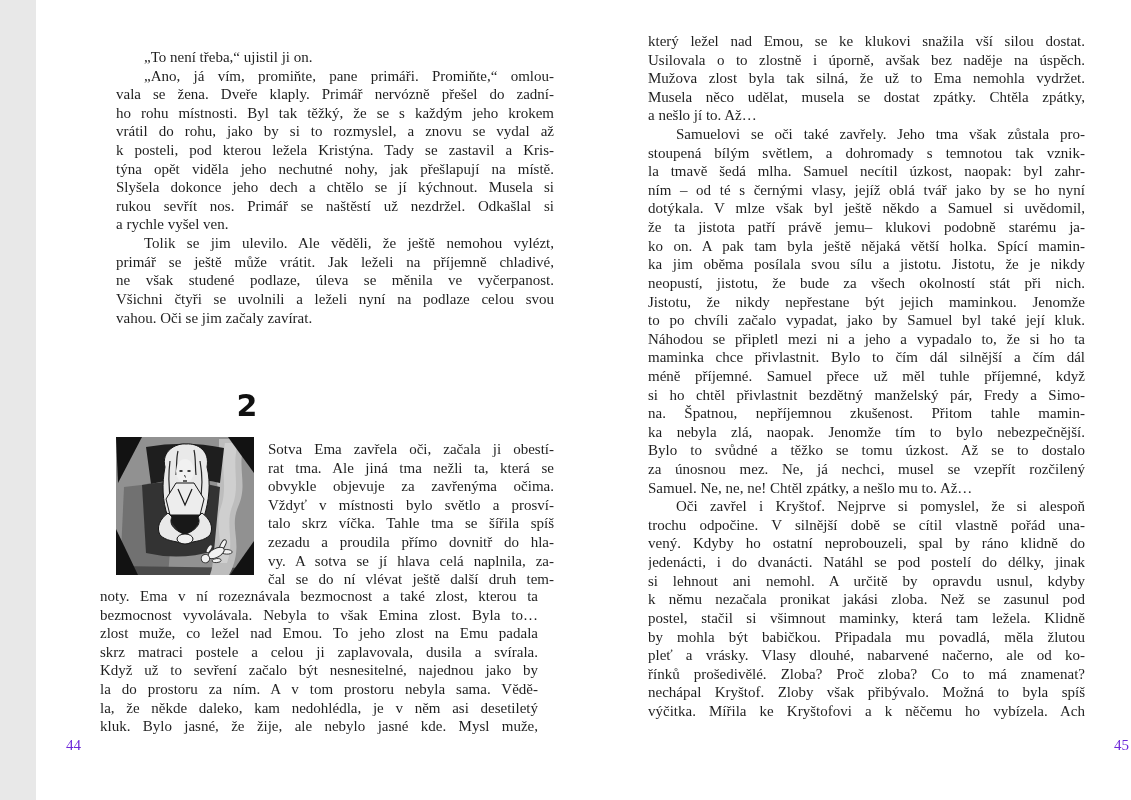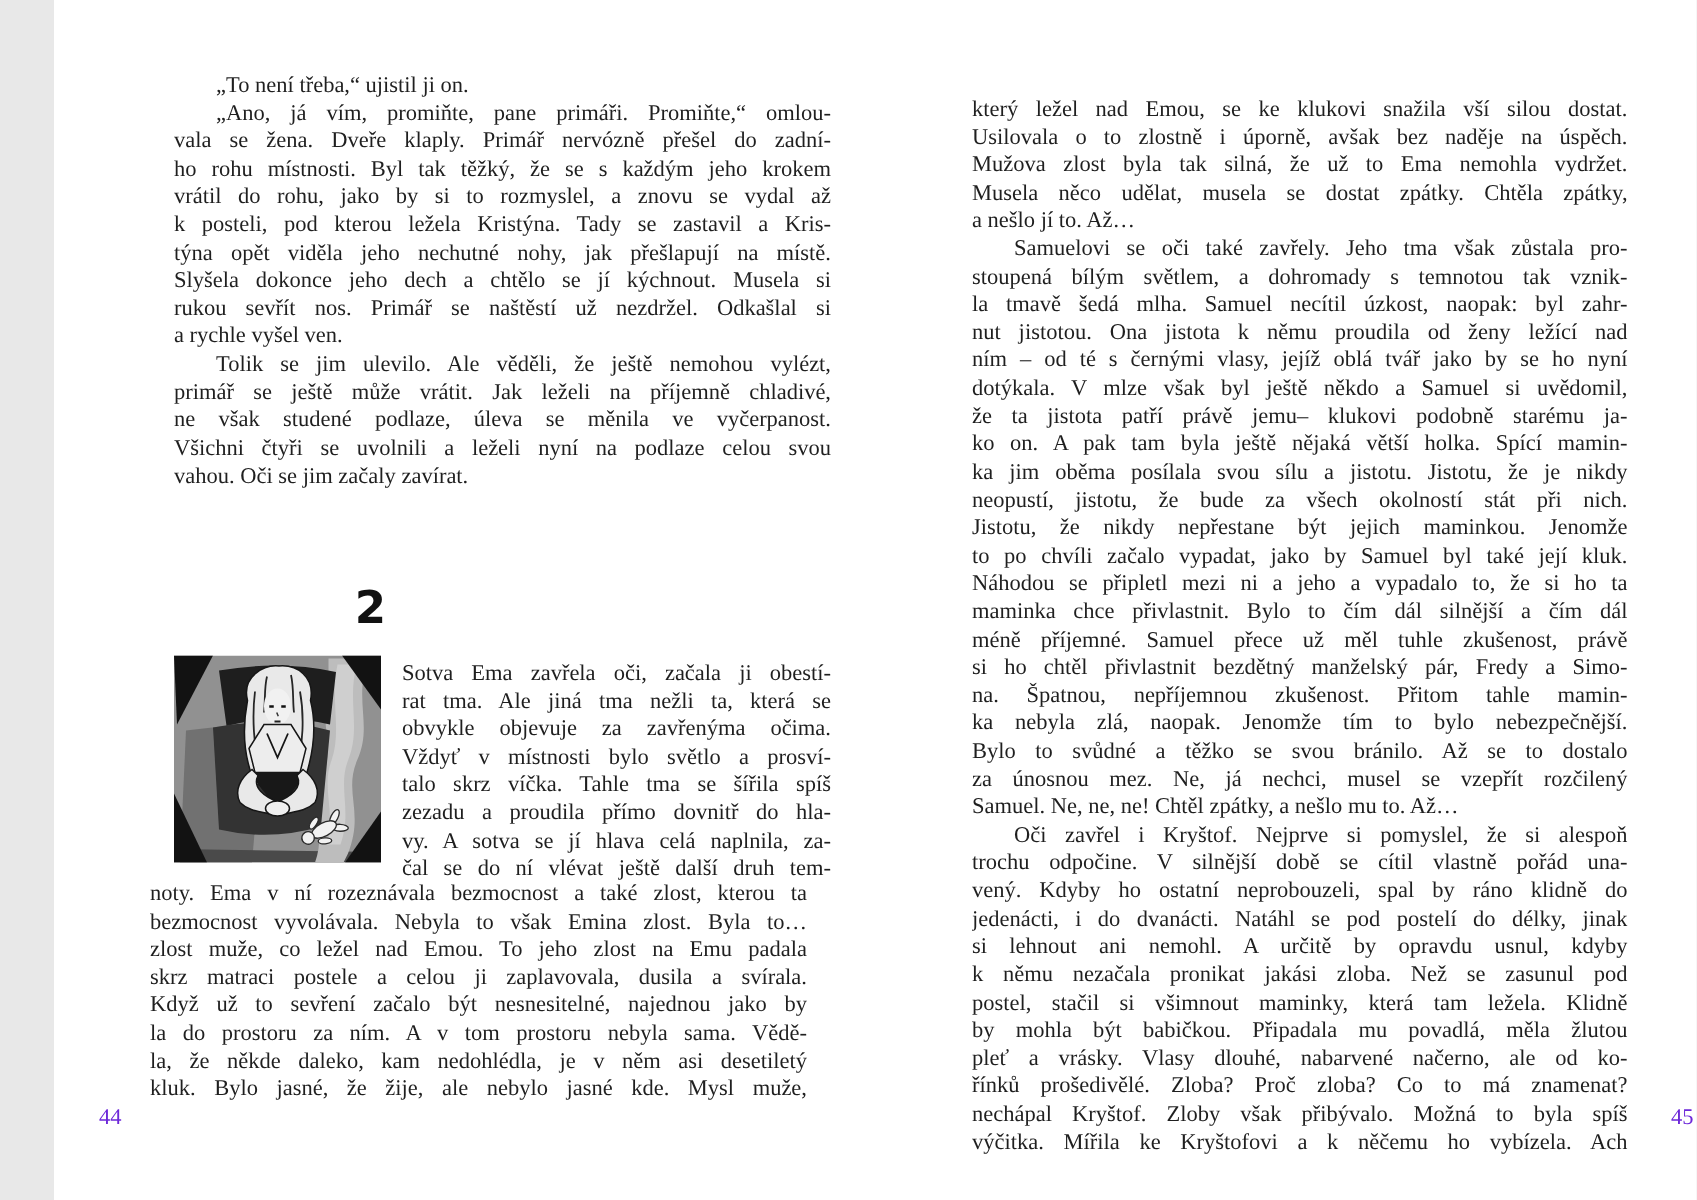--- a/index.html
+++ b/index.html
@@ -16,21 +16,21 @@
   .line {
     height:18.62px; line-height:18.62px;
     text-align:justify; text-align-last:justify;
     overflow:hidden; white-space:normal;
   }
   .line.end { text-align:left; text-align-last:left; }
   .line.ind { text-indent:28px; }
   #left-block1 { left:80px; top:48px;  width:438px; }
   #left-wrap   { left:232px; top:440px; width:286px; }
   #left-block2 { left:64px; top:587px; width:438px; }
-  #right-block { left:612px; top:64px; width:437px; }
+  #right-block { left:612px; top:32px; width:437px; }
   #chapter-num {
     position:absolute; left:194px; top:389px; width:34px;
     font-family:"DejaVu Sans","Liberation Sans",sans-serif;
     font-weight:bold; font-size:30px; line-height:34px;
     text-align:center; color:#111;
   }
   .illustration {
     position:absolute; left:80px; top:437px;
     width:138px; height:138px;
   }
@@ -132,36 +132,35 @@
   <div>
     <div id="right-block" class="lines">
         <div class="line">který ležel nad Emou, se ke klukovi snažila vší silou dostat.</div>
         <div class="line">Usilovala o to zlostně i úporně, avšak bez naděje na úspěch.</div>
         <div class="line">Mužova zlost byla tak silná, že už to Ema nemohla vydržet.</div>
         <div class="line">Musela něco udělat, musela se dostat zpátky. Chtěla zpátky,</div>
         <div class="line end">a nešlo jí to. Až…</div>
         <div class="line ind">Samuelovi se oči také zavřely. Jeho tma však zůstala pro-</div>
         <div class="line">stoupená bílým světlem, a dohromady s temnotou tak vznik-</div>
         <div class="line">la tmavě šedá mlha. Samuel necítil úzkost, naopak: byl zahr-</div>
-        <div class="line">nut jistotou. Ona jistota k němu proudila od ženy ležící nad</div>
         <div class="line">ním – od té s černými vlasy, jejíž oblá tvář jako by se ho nyní</div>
         <div class="line">dotýkala. V mlze však byl ještě někdo a Samuel si uvědomil,</div>
         <div class="line">že ta jistota patří právě jemu– klukovi podobně starému ja-</div>
         <div class="line">ko on. A pak tam byla ještě nějaká větší holka. Spící mamin-</div>
         <div class="line">ka jim oběma posílala svou sílu a jistotu. Jistotu, že je nikdy</div>
         <div class="line">neopustí, jistotu, že bude za všech okolností stát při nich.</div>
         <div class="line">Jistotu, že nikdy nepřestane být jejich maminkou. Jenomže</div>
         <div class="line">to po chvíli začalo vypadat, jako by Samuel byl také její kluk.</div>
         <div class="line">Náhodou se připletl mezi ni a jeho a vypadalo to, že si ho ta</div>
         <div class="line">maminka chce přivlastnit. Bylo to čím dál silnější a čím dál</div>
-        <div class="line">méně příjemné. Samuel přece už měl tuhle zkušenost, právě</div>
+        <div class="line">méně příjemné. Samuel přece už měl tuhle příjemné, když</div>
         <div class="line">si ho chtěl přivlastnit bezdětný manželský pár, Fredy a Simo-</div>
         <div class="line">na. Špatnou, nepříjemnou zkušenost. Přitom tahle mamin-</div>
         <div class="line">ka nebyla zlá, naopak. Jenomže tím to bylo nebezpečnější.</div>
-        <div class="line">Bylo to svůdné a těžko se svou bránilo. Až se to dostalo</div>
+        <div class="line">Bylo to svůdné a těžko se tomu úzkost. Až se to dostalo</div>
         <div class="line">za únosnou mez. Ne, já nechci, musel se vzepřít rozčilený</div>
         <div class="line end">Samuel. Ne, ne, ne! Chtěl zpátky, a nešlo mu to. Až…</div>
         <div class="line ind">Oči zavřel i Kryštof. Nejprve si pomyslel, že si alespoň</div>
         <div class="line">trochu odpočine. V silnější době se cítil vlastně pořád una-</div>
         <div class="line">vený. Kdyby ho ostatní neprobouzeli, spal by ráno klidně do</div>
         <div class="line">jedenácti, i do dvanácti. Natáhl se pod postelí do délky, jinak</div>
         <div class="line">si lehnout ani nemohl. A určitě by opravdu usnul, kdyby</div>
         <div class="line">k němu nezačala pronikat jakási zloba. Než se zasunul pod</div>
         <div class="line">postel, stačil si všimnout maminky, která tam ležela. Klidně</div>
         <div class="line">by mohla být babičkou. Připadala mu povadlá, měla žlutou</div>

